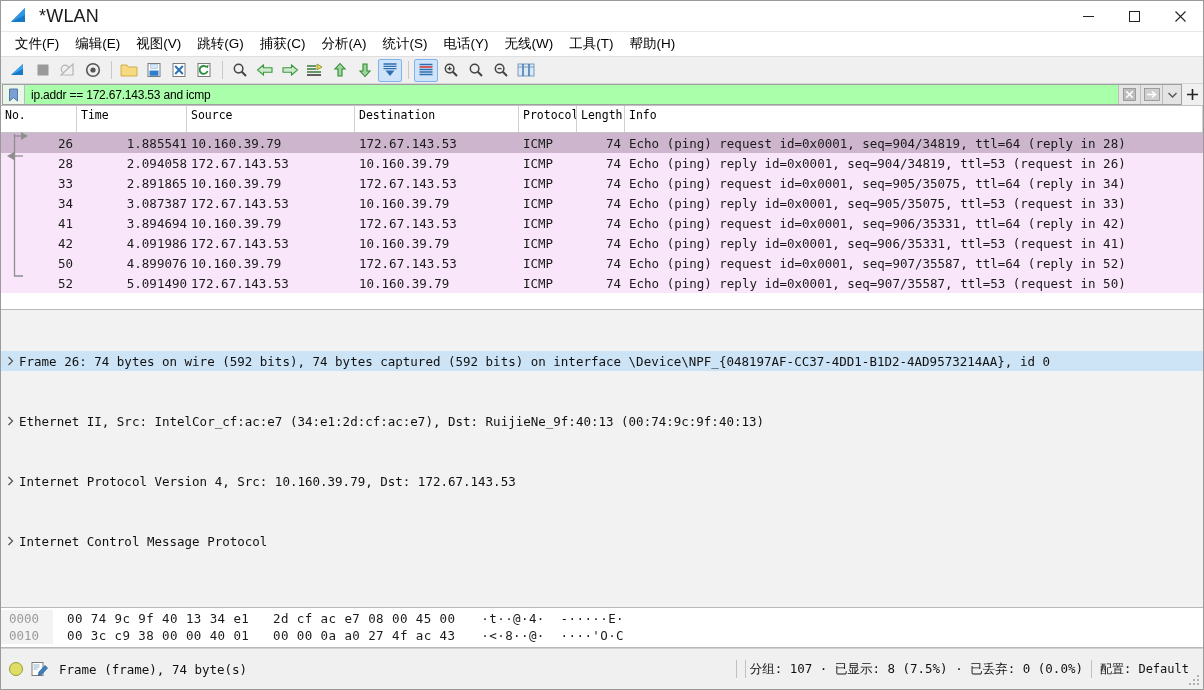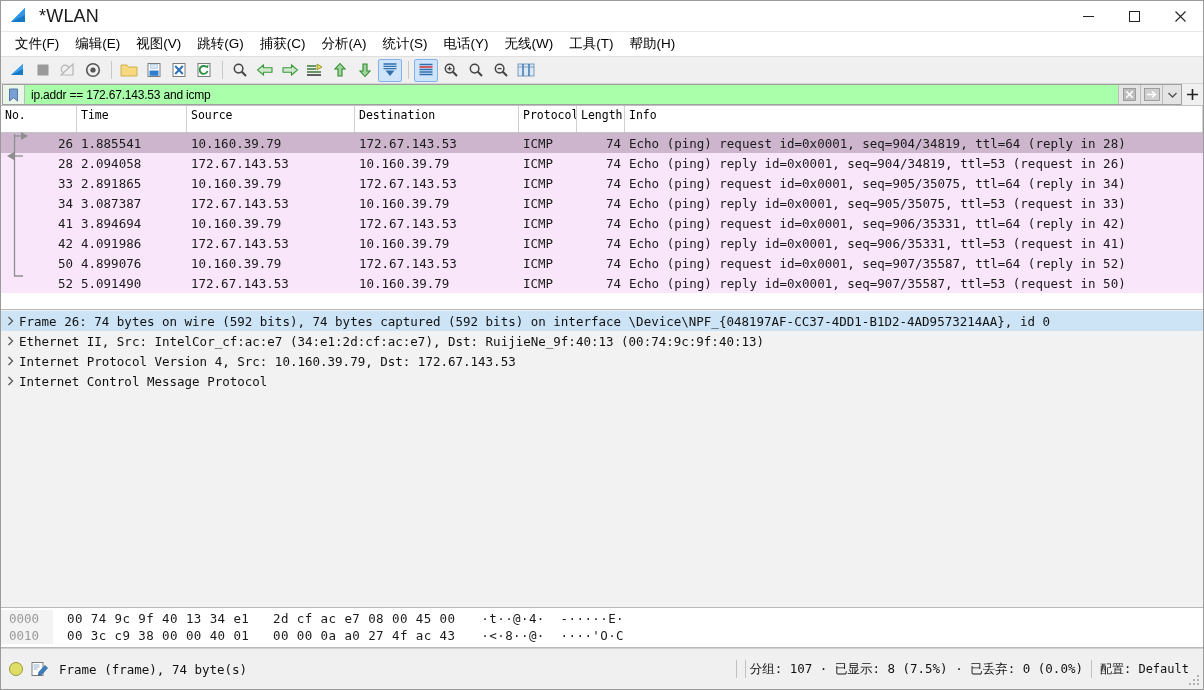--- a/index.html
+++ b/index.html
@@ -138,21 +138,21 @@
   .prow {
     display: flex; height: 20px; align-items: center;
     background: #fae6fa;
     font-family: "DejaVu Sans Mono", monospace;
     font-size: 12.5px; color: #1a1a1a;
     white-space: nowrap;
   }
   .prow.selected { background: #cdb6cd; }
   .prow > div { overflow: hidden; line-height: 19px; }
   .r-no   { width: 76px; text-align: right; padding-right: 4px; }
-  .r-time { width: 110px; padding-left: 4px; }
+  .r-time { width: 110px; padding-left: 4px; text-align: right; }
   .r-src  { width: 168px; padding-left: 4px; }
   .r-dst  { width: 164px; padding-left: 4px; }
   .r-prot { width: 58px; padding-left: 4px; }
   .r-len  { width: 48px; text-align: right; padding-right: 4px; }
   .r-info { flex: 1; padding-left: 4px; }
 
   .gutter {
     position: absolute; left: 0; top: 20px;
     width: 30px; height: 164px; pointer-events: none;
   }
@@ -167,20 +167,21 @@
     border-bottom: 1px solid #b8b8b8;
     overflow: hidden;
     padding-top: 1px;
   }
   .drow {
     display: flex; align-items: center;
     height: 20px;
     font-family: "DejaVu Sans Mono", monospace;
     font-size: 12.5px; color: #111;
     white-space: nowrap;
+    margin-top: 40px;
   }
   .drow.selected { background: #cde4f7; }
   .dtw { width: 18px; display:flex; align-items:center; justify-content:center; }
   .dtw svg { display:block; }
 
   
   .hex-pane {
     height: 40px; min-height: 40px;
     background: #ffffff;
     border-bottom: 1px solid #b8b8b8;

